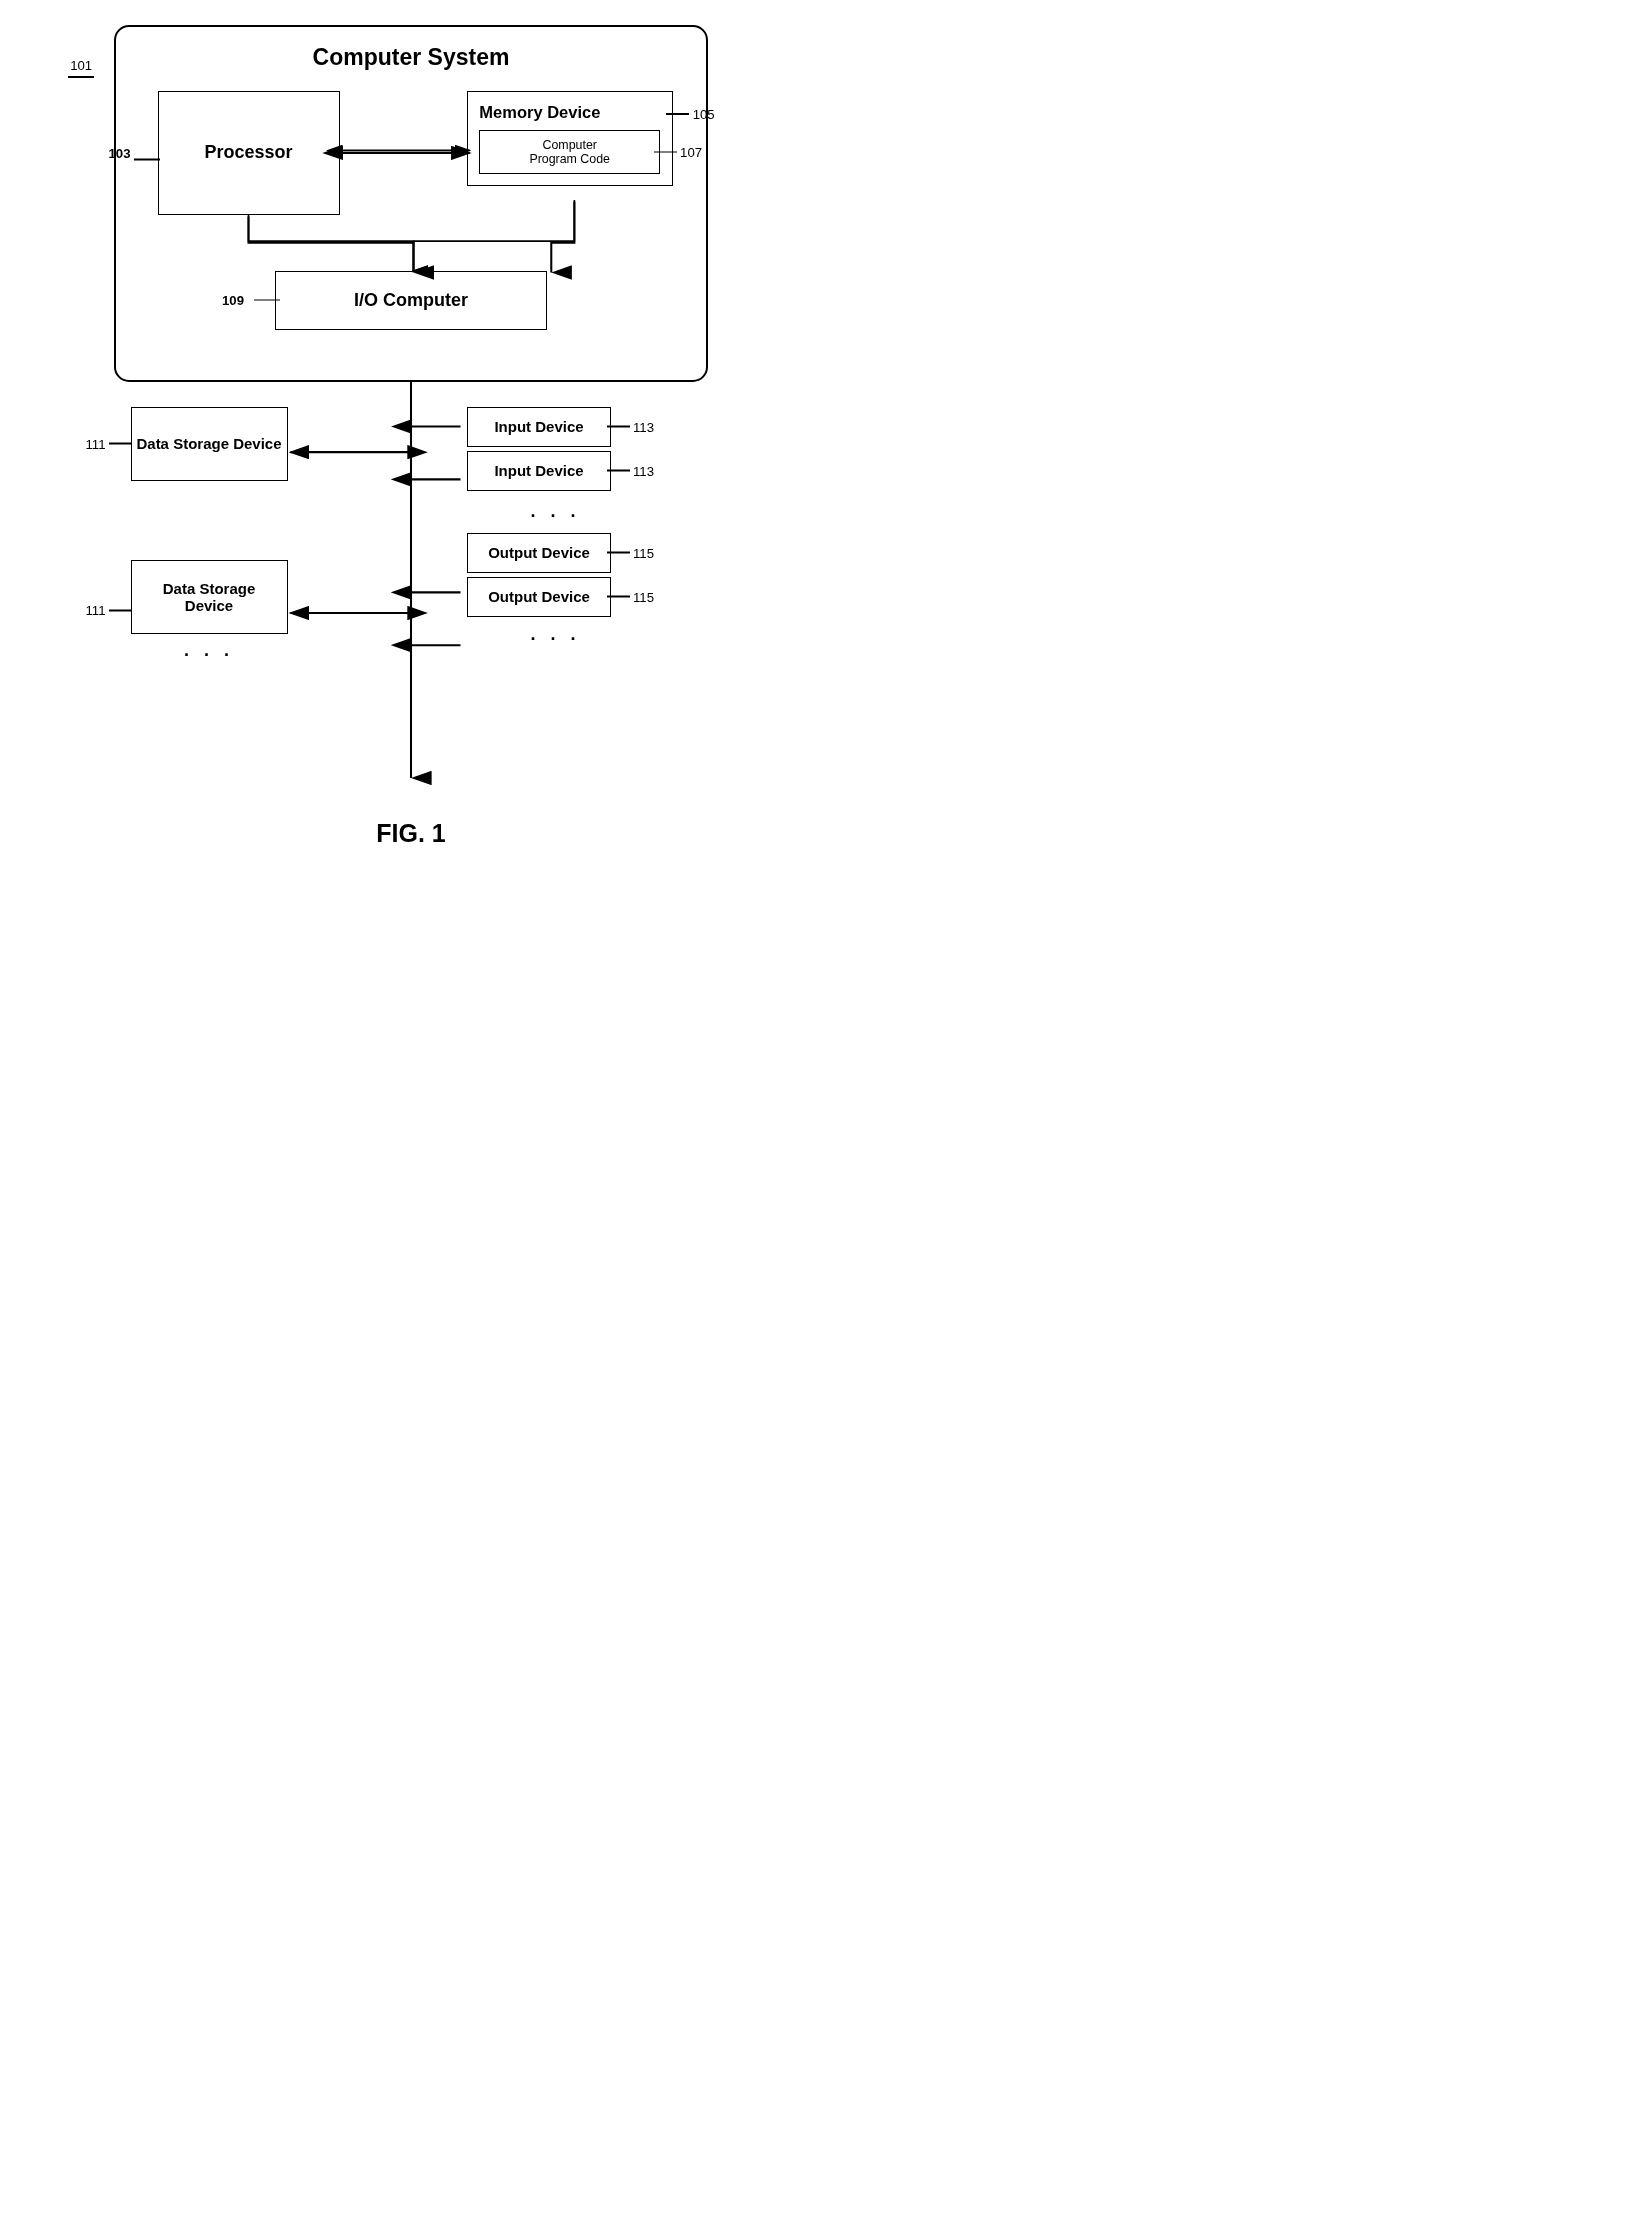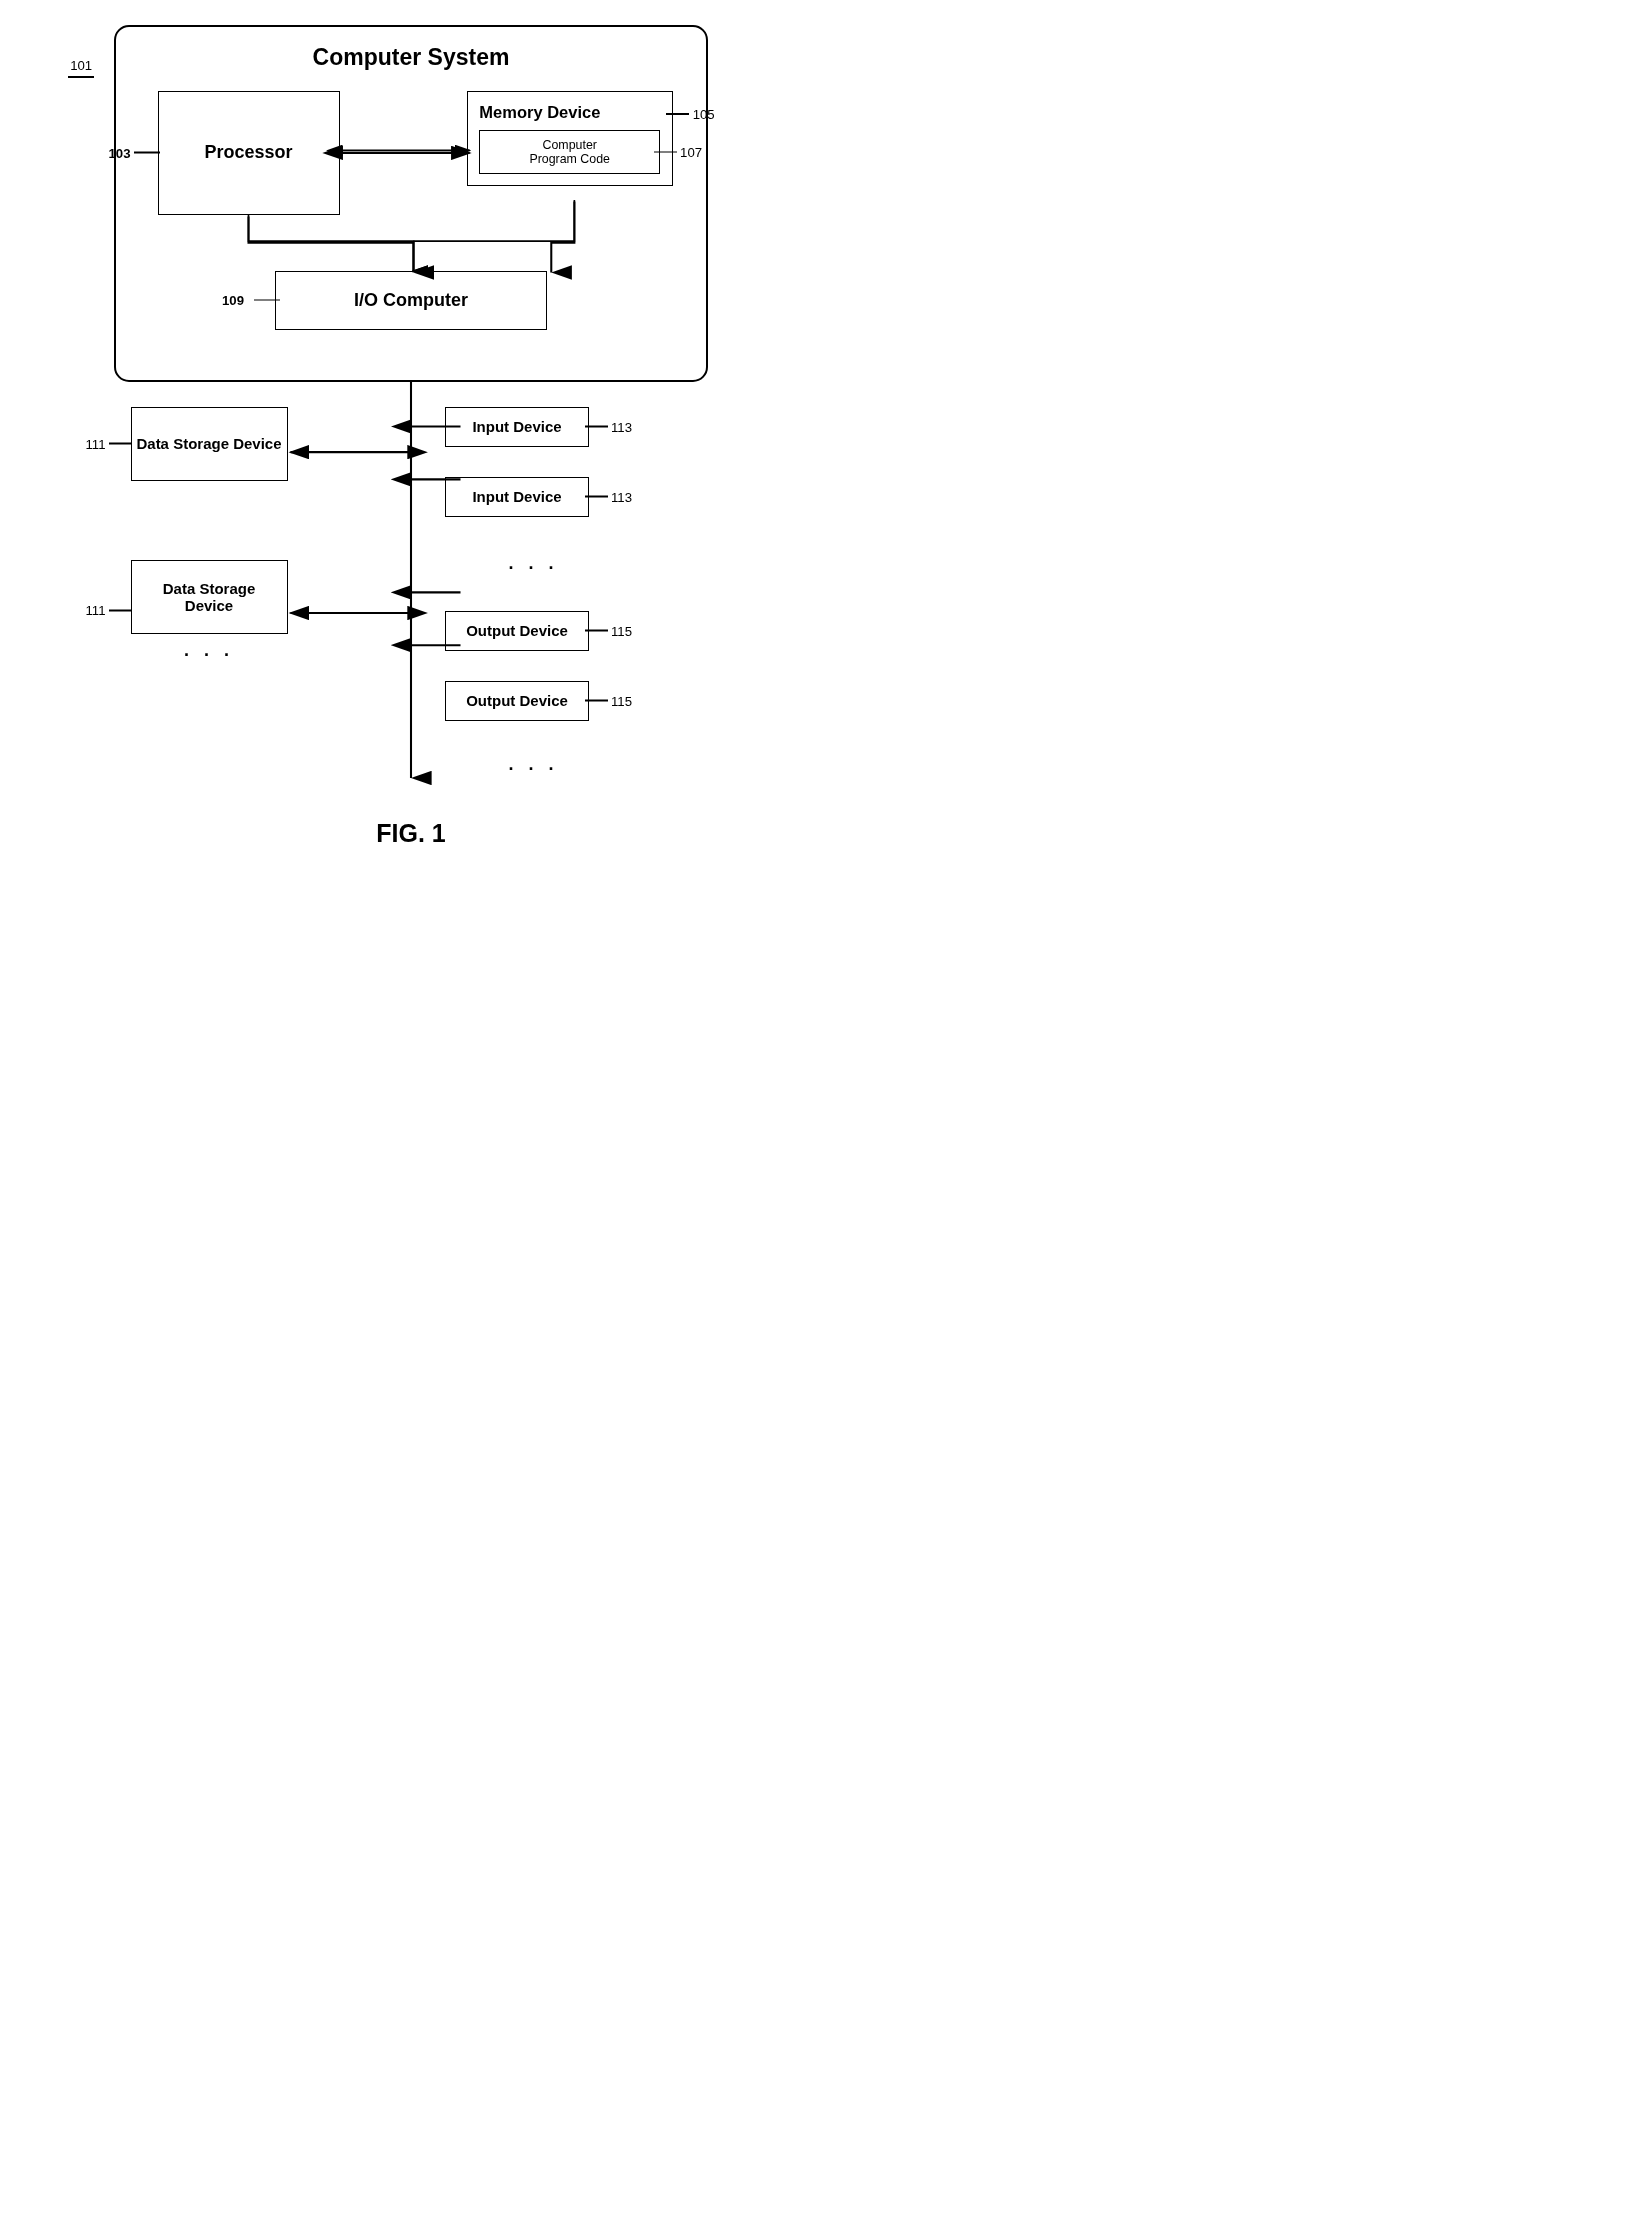--- a/index.html
+++ b/index.html
@@ -70,21 +70,21 @@
       <span>101</span>
       <span style="display:inline-block;width:26.4px;height:1.7px;background:#000;"></span>
     </span>
 
     <div class="computer-system-title">Computer System</div>
 
     <div style="position:relative; width:100%; height:264px;">
 
       <div style="position:absolute; left:16.5px; top:0; width:182px; height:124px; border:1.7px solid #000; display:flex; align-items:center; justify-content:center; font-size:18px; font-weight:bold;">
 
-        <span style="position:absolute;left:-50px;top:50%;transform:translateY(-50%);font-size:13.2px;display:flex;align-items:center;gap:3.3px;">
+        <span style="position:absolute;left:-50px;top:50%;transform:translateY(-50%);font-size:13.2px;display:flex;align-items:flex-end;gap:3.3px;">
           <span>103</span>
           <span style="display:inline-block;width:26.4px;height:1.7px;background:#000;"></span>
         </span>
         <span>Processor</span>
       </div>
 
       <div style="position:absolute; right:8.3px; top:0; width:206px; border:1.7px solid #000; padding:11.6px;">
 
         <span style="position:absolute;right:-43px;top:15px;font-size:13.2px;display:flex;align-items:center;gap:3.3px;">
           <span style="display:inline-block;width:23px;height:1.7px;background:#000;"></span>
@@ -223,21 +223,21 @@
           Data Storage<br>Device
         </div>
 
         <div style="text-align:center;font-size:18px;font-weight:bold;margin-top:6.6px;letter-spacing:5px;">
           . . .
         </div>
       </div>
 
     </div>
 
-    <div style="position:absolute; left:331px; top:25px; display:flex; flex-direction:column; gap:30px;">
+    <div style="position:absolute; left:353px; top:25px; display:flex; flex-direction:column; gap:4px;">
 
       <div style="position:relative;">
         <div style="border:1.7px solid #000;width:144px;height:40px;display:flex;align-items:center;justify-content:center;font-size:15px;font-weight:bold;">
           <span>Input Device</span>
         </div>
         <span style="position:absolute;right:-43px;top:50%;transform:translateY(-50%);font-size:13.2px;display:flex;align-items:center;gap:3.3px;">
           <span style="display:inline-block;width:23px;height:1.7px;background:#000;"></span>
           <span>113</span>
         </span>
       </div>

